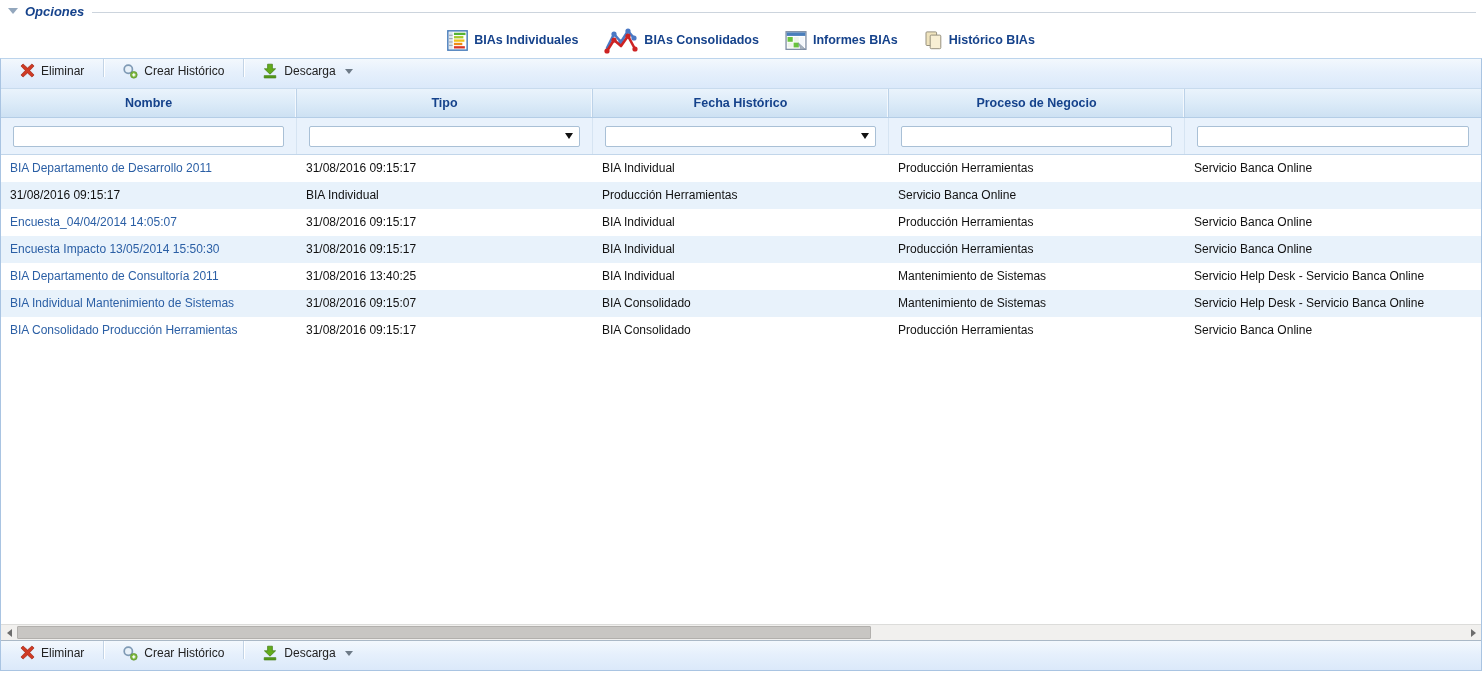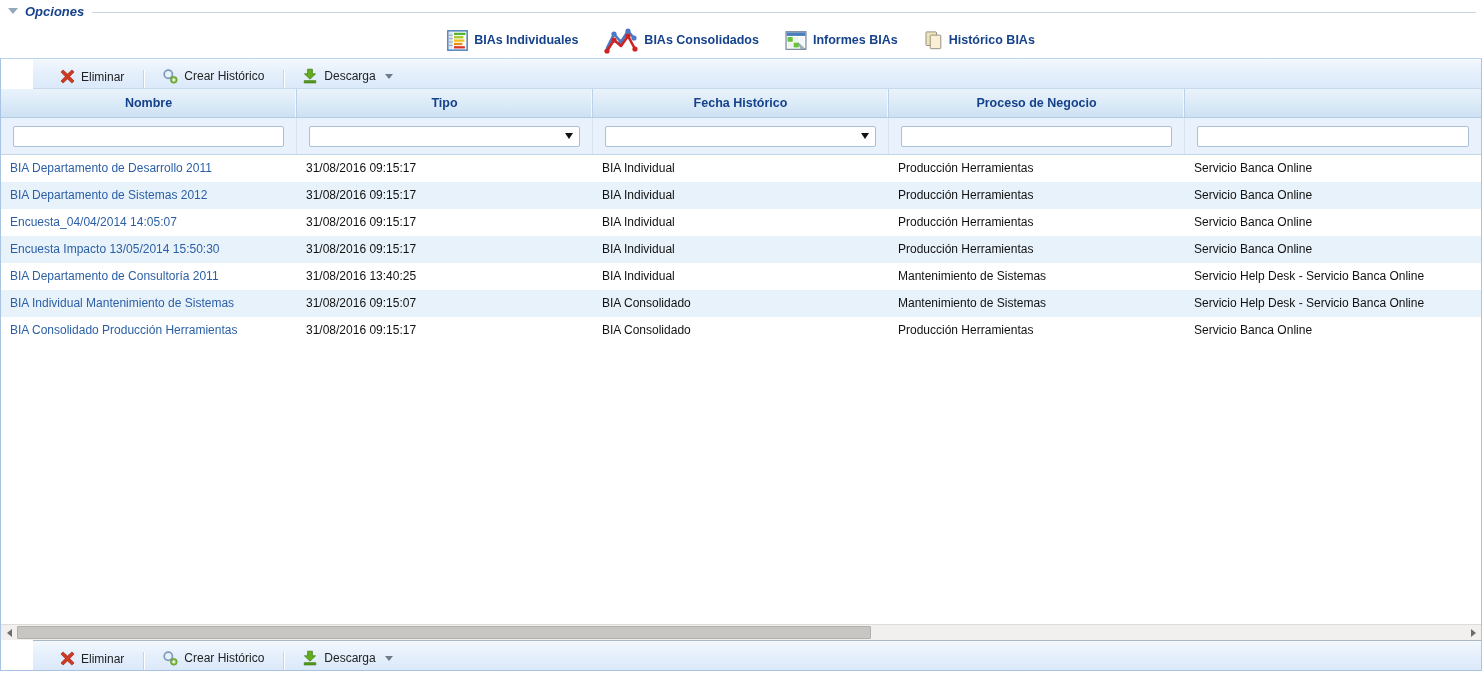--- a/index.html
+++ b/index.html
@@ -34,25 +34,24 @@
 
   
   .grid-panel {
     flex: 1; display: flex; flex-direction: column;
     border: 1px solid #a9c4e2; border-top: 1px solid #bcd4ec;
     min-height: 0;
   }
 
   
   .toolbar {
-    height: 30px; flex: 0 0 30px; display: flex; align-items: flex-end;
-    padding: 0 16px;
+    height: 30px; flex: 0 0 30px; display: flex; align-items: flex-start;
+    padding: 0 8px;
     background: linear-gradient(to bottom, #f3f8fd 0%, #e6f0fc 45%, #dbe9fa 100%);
     border-bottom: 1px solid #c8dbee;
-    margin-left: 32px;
   }
   .toolbar.bottom { border-bottom: none; border-top: 1px solid #aab8c6; }
   .tb-btn {
     display: flex; align-items: center; gap: 6px;
     padding: 3px 9px 3px 7px; margin: 0 3px; border: 1px solid transparent;
     border-radius: 3px; cursor: pointer; color: #222; font-size: 12px;
     background: transparent; font-family: "Liberation Sans", sans-serif;
   }
   .tb-sep {
     width: 0; height: 18px; margin: 0 6px;
@@ -293,21 +292,20 @@
 
     <div class="grid-body">
       <div class="grid-row">
         <div class="gcell link">BIA Departamento de Desarrollo 2011</div>
         <div class="gcell">31/08/2016 09:15:17</div>
         <div class="gcell">BIA Individual</div>
         <div class="gcell">Producción Herramientas</div>
         <div class="gcell">Servicio Banca Online</div>
       </div>
       <div class="grid-row stripe">
-        <div class="gcell link">BIA Departamento de Sistemas 2012</div>
         <div class="gcell">31/08/2016 09:15:17</div>
         <div class="gcell">BIA Individual</div>
         <div class="gcell">Producción Herramientas</div>
         <div class="gcell">Servicio Banca Online</div>
       </div>
       <div class="grid-row">
         <div class="gcell link">Encuesta_04/04/2014 14:05:07</div>
         <div class="gcell">31/08/2016 09:15:17</div>
         <div class="gcell">BIA Individual</div>
         <div class="gcell">Producción Herramientas</div>

